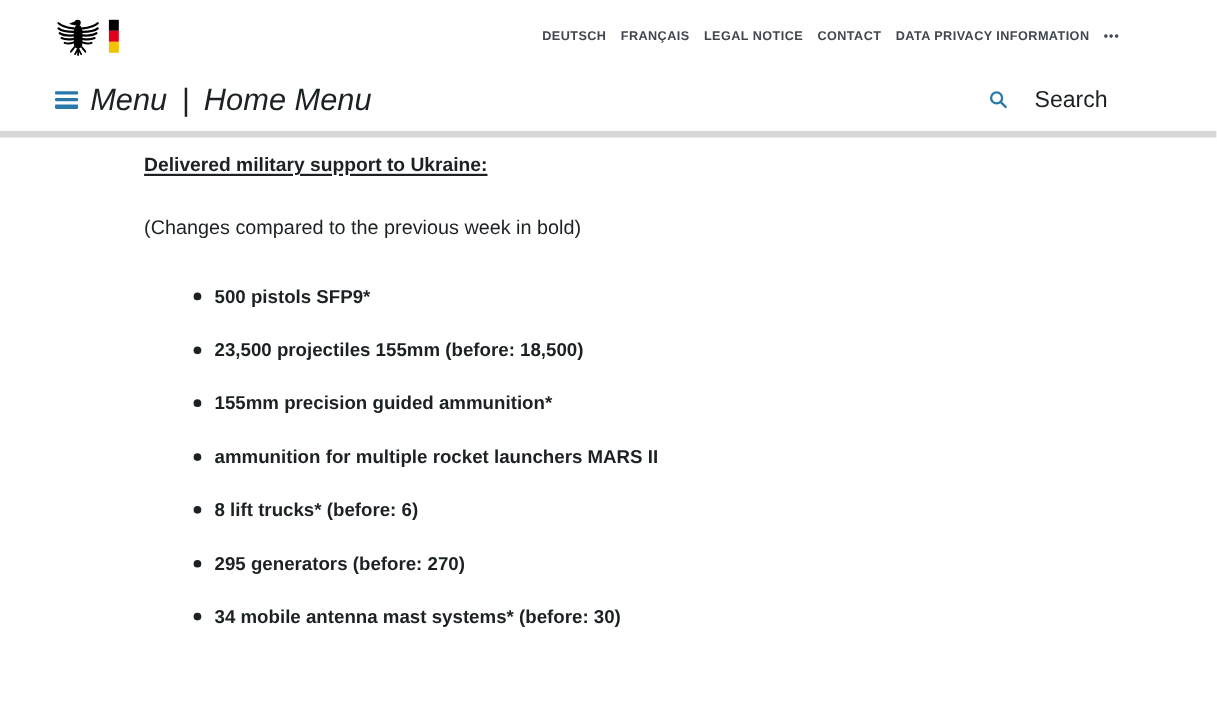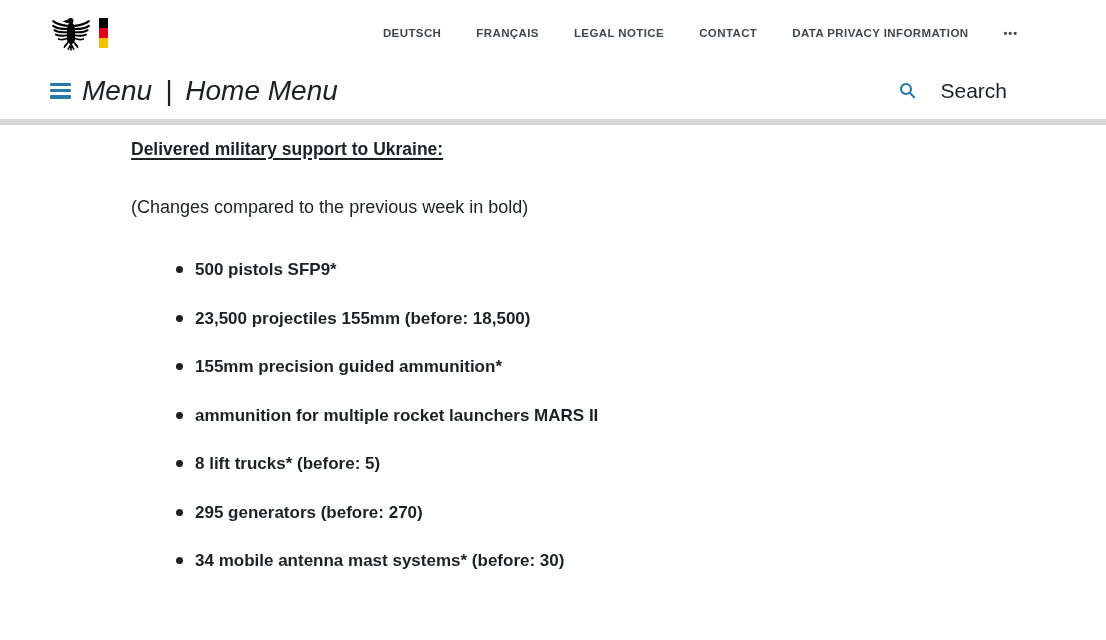--- a/index.html
+++ b/index.html
@@ -18,21 +18,21 @@
     display: flex;
     justify-content: space-between;
     align-items: center;
     padding: 4px 88px 0 52px;
   }
   .logo { display: flex; align-items: center; gap: 9px; cursor: pointer; }
   .eagle svg { display: block; }
   .flag-stripe { width: 9px; height: 30px; display: flex; flex-direction: column; }
   .flag-stripe span { flex: 1; }
 
-  .top-nav { display: flex; align-items: center; gap: 35px; }
+  .top-nav { display: flex; align-items: center; gap: 13px; }
   .top-nav a {
     font-size: 11.5px;
     font-weight: 700;
     letter-spacing: 0.4px;
     color: #40474e;
     text-decoration: none;
     white-space: nowrap;
     cursor: pointer;
   }
   .more-dots {
@@ -181,17 +181,17 @@
 <div class="divider"></div>
 
 <main class="content">
   <h1 class="content-heading">Delivered military support to Ukraine:</h1>
   <p class="content-note">(Changes compared to the previous week in bold)</p>
   <ul class="support-list">
     <li>500 pistols SFP9*</li>
     <li>23,500 projectiles 155mm (before: 18,500)</li>
     <li>155mm precision guided ammunition*</li>
     <li>ammunition for multiple rocket launchers MARS II</li>
-    <li>8 lift trucks* (before: 5)</li>
+    <li>8 lift trucks* (before: 6)</li>
     <li>295 generators (before: 270)</li>
     <li>34 mobile antenna mast systems* (before: 30)</li>
   </ul>
 </main>
 
 </body></html>

